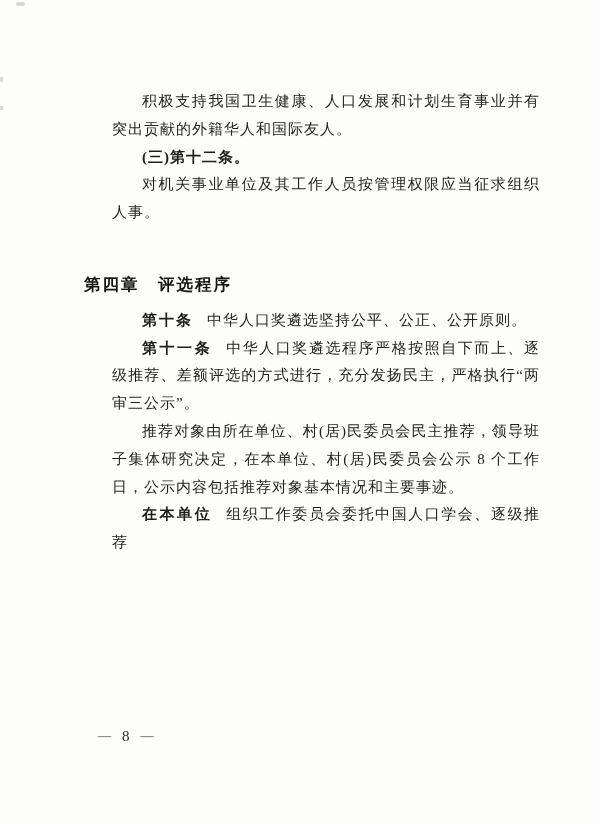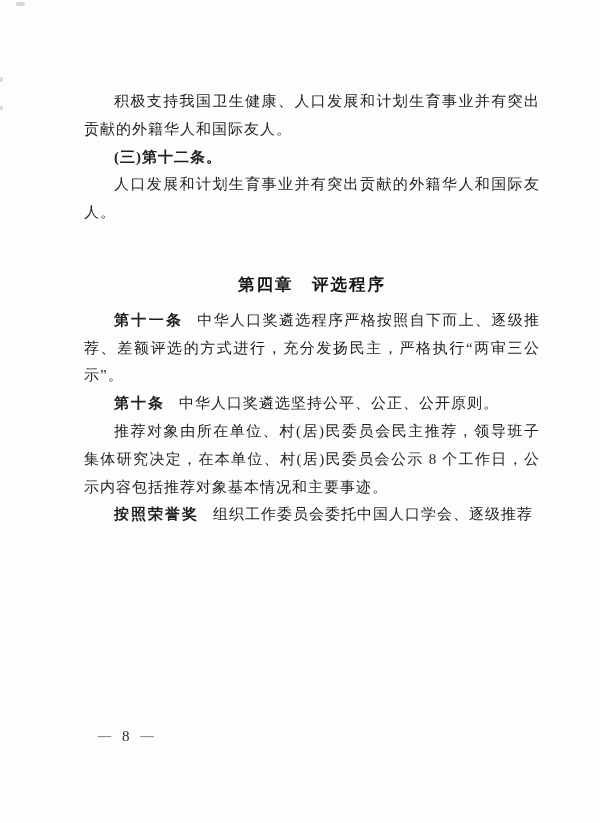--- a/index.html
+++ b/index.html
@@ -23,31 +23,32 @@
     color: #1f1f1f;
   }
   .content p {
     font-size: 15px;
     line-height: 27.8px;
     letter-spacing: 1px;
     text-align: justify;
     text-justify: inter-character;
     text-indent: 2em;
     color: #1f1f1f;
+    margin-left: 28px;
   }
   .content p.bold { font-weight: bold; }
   .term {
     font-weight: bold;
     margin-right: 14px;
     letter-spacing: 2px;
   }
   .chapter-heading {
     font-size: 16.5px;
     font-weight: bold;
-    text-align: center;
+    text-align: left;
     letter-spacing: 2px;
     margin-top: 44px;
     margin-bottom: 8px;
     line-height: 27.8px;
     color: #151515;
   }
   .page-number {
     position: absolute;
     left: 88px;
     top: 727px;
@@ -78,30 +79,30 @@
   <div class="artifact smudge"></div>
   <div class="artifact speck1"></div>
   <div class="artifact speck2"></div>
 
   <div class="content">
 
     <p>积极支持我国卫生健康、人口发展和计划生育事业并有突出贡献的外籍华人和国际友人。</p>
 
     <p class="bold">(三)第十二条。</p>
 
-    <p>人口发展和计划生育事业并有突出贡献的外籍华人和国际友人。</p>
+    <p>对机关事业单位及其工作人员按管理权限应当征求组织人事。</p>
 
     <div class="chapter-heading">第四章　评选程序</div>
 
+    <p><span class="term">第十条</span><span>中华人口奖遴选坚持公平、公正、公开原则。</span></p>
+
     <p><span class="term">第十一条</span><span>中华人口奖遴选程序严格按照自下而上、逐级推荐、差额评选的方式进行，充分发扬民主，严格执行“两审三公示”。</span></p>
-
-    <p><span class="term">第十条</span><span>中华人口奖遴选坚持公平、公正、公开原则。</span></p>
 
     <p>推荐对象由所在单位、村(居)民委员会民主推荐，领导班子集体研究决定，在本单位、村(居)民委员会公示 8 个工作日，公示内容包括推荐对象基本情况和主要事迹。</p>
 
 
-    <p><span class="term">按照荣誉奖</span><span>组织工作委员会委托中国人口学会、逐级推荐</span></p>
+    <p><span class="term">在本单位</span><span>组织工作委员会委托中国人口学会、逐级推荐</span></p>
 
   </div>
 
   <div class="page-number"><span class="dash">—</span><span>8</span><span class="dash">—</span></div>
 
 </div>
 
 </body></html>

